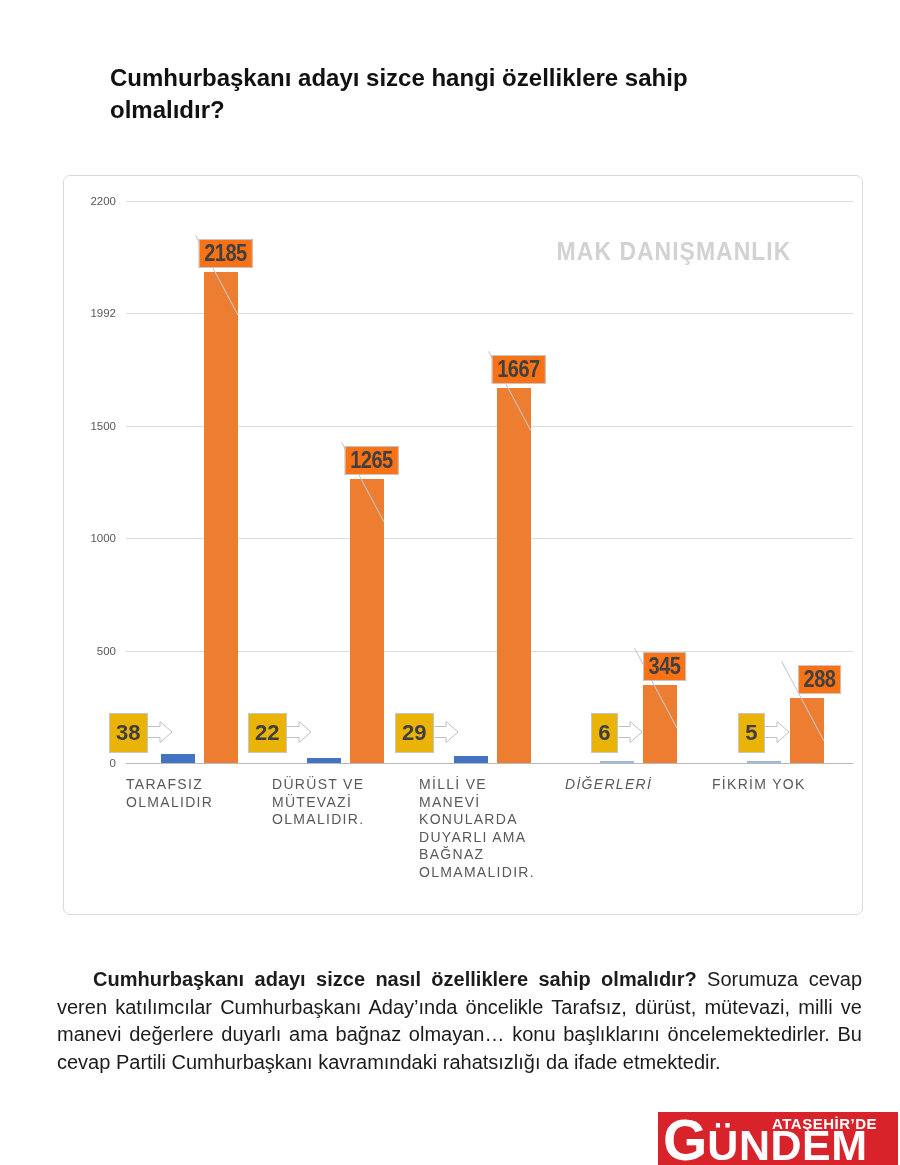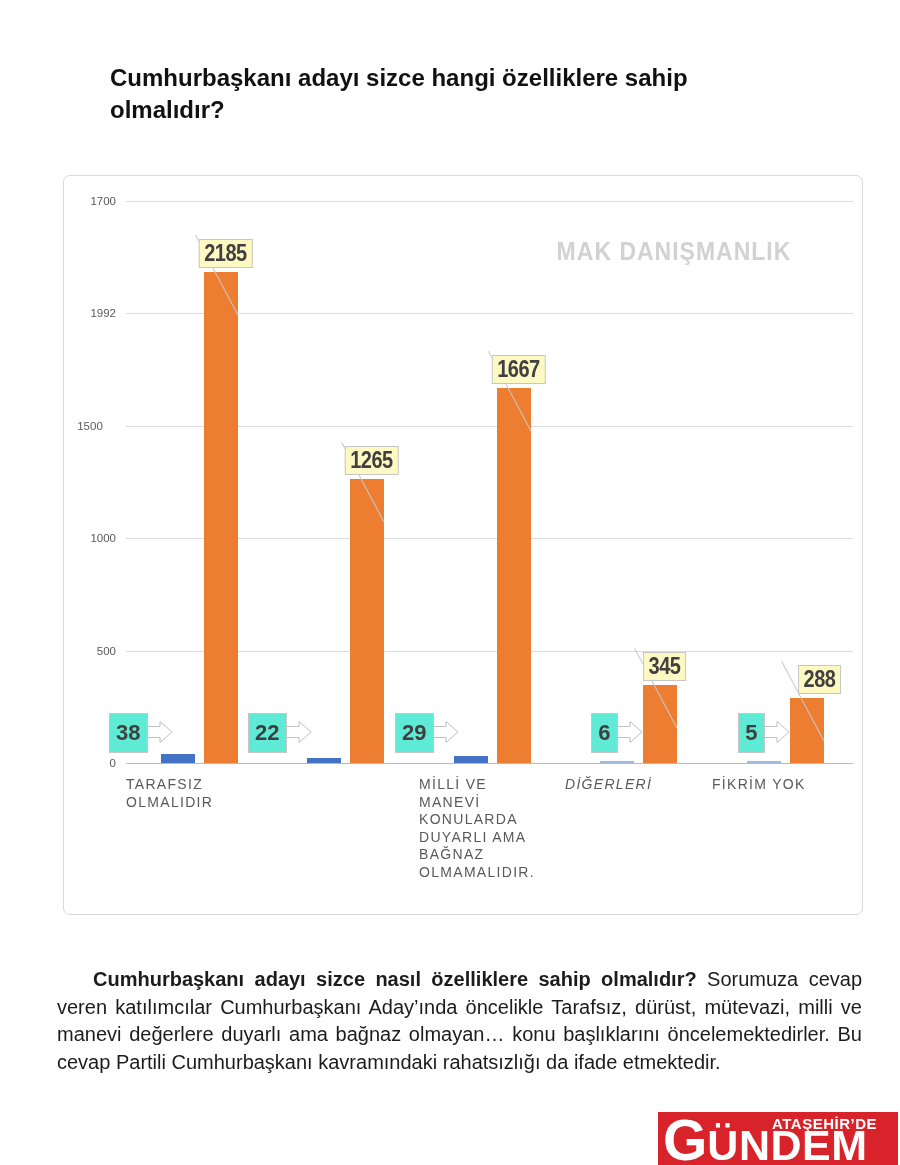--- a/index.html
+++ b/index.html
@@ -9,26 +9,26 @@
          font-size:24px;line-height:32px;font-weight:bold;color:#111;}
   .chart-frame{position:absolute;left:63px;top:175px;width:798px;height:738px;
                border:1px solid #d9d9d9;border-radius:7px;background:#fff;}
   .gridline{position:absolute;height:1px;background:#dcdcdc;z-index:0;}
   .gridline.axis{background:#b9b9b9;}
   .y-tick{position:absolute;left:0;width:52px;text-align:right;font-size:11.5px;
           color:#595959;z-index:1;}
   .bar{position:absolute;z-index:2;}
   .leader{position:absolute;width:90px;height:1px;background:#c9c9c9;
           transform:rotate(62deg);transform-origin:0 0;z-index:3;}
-  .val-box{position:absolute;transform:translateX(-50%);background:#fef9c3;
+  .val-box{position:absolute;transform:translateX(-50%);background:#f97316;
            border:1px solid #c6c6c6;height:27px;line-height:26px;padding:0 5px;
            z-index:4;white-space:nowrap;}
   .val-box span{display:inline-block;font-size:20px;font-weight:bold;color:#404040;
                 letter-spacing:-0.5px;transform:scaleY(1.2);}
-  .pct-box{position:absolute;top:537px;background:#5eead4;border:1px solid #c6c6c6;
+  .pct-box{position:absolute;top:537px;background:#eab308;border:1px solid #c6c6c6;
            height:38px;line-height:37px;padding:0 6px;text-align:center;
            font-size:22px;font-weight:bold;color:#3f3f3f;z-index:4;white-space:nowrap;}
   .arrow{position:absolute;z-index:3;}
   .cat-label{position:absolute;top:600px;width:146px;text-align:left;
              font-size:14px;line-height:17.5px;color:#595959;letter-spacing:1.3px;
              white-space:pre-line;z-index:1;}
   .watermark{position:absolute;left:430px;top:62px;width:360px;text-align:center;
              font-size:23px;font-weight:bold;color:#d2d2d2;letter-spacing:1px;
              transform:scaleY(1.12);z-index:0;}
   .para{position:absolute;top:946px;left:57px;width:805px;font-size:20px;
@@ -51,43 +51,46 @@
   <div class="chart-frame">
     <div class="watermark">MAK DANIŞMANLIK</div>
     <div id="plot"></div>
   <div class="gridline axis" style="left: 62px; top: 587px; width: 727px;"></div>
       <div class="y-tick" style="top: 581px;">0</div>
       <div class="gridline" style="left: 62px; top: 474.6px; width: 727px;"></div>
       <div class="y-tick" style="top: 468.6px;">500</div>
       <div class="gridline" style="left: 62px; top: 362.2px; width: 727px;"></div>
       <div class="y-tick" style="top: 356.2px; text-align: right;">1000</div>
       <div class="gridline" style="left: 62px; top: 249.8px; width: 727px;"></div>
-      <div class="y-tick" style="top: 243.8px; text-align: center;">1500</div>
+      <div class="y-tick" style="top: 243.8px;">1500</div>
       <div class="gridline" style="left: 62px; top: 137.4px; width: 727px;"></div>
       <div class="y-tick" style="top: 131.4px;">1992</div>
       <div class="gridline" style="left: 62px; top: 25px; width: 727px;"></div>
-      <div class="y-tick" style="top: 19px;">1700</div>
+      <div class="y-tick" style="top: 19px;">2200</div>
       <div class="bar" style="left: 96.5px; top: 578px; width: 34px; height: 9px; background: rgb(68, 114, 196);"></div>
       <div class="bar" style="left: 139.5px; top: 96px; width: 34px; height: 491px; background: rgb(237, 125, 49);"></div>
       <div class="leader" style="left: 131.5px; top: 59px;"></div>
       <div class="val-box" style="left: 161.5px; top: 63px;"><span>2185</span></div>
       <div class="pct-box" style="right: 714.5px;">38</div>
       <div class="arrow" style="left: 82.5px; top: 545px; width: 26px; height: 22px;"><svg width="26" height="22" viewBox="0 0 26 22">
           <polygon points="0,5.5 13,5.5 13,0.5 25,11 13,21.5 13,16.5 0,16.5" fill="#ffffff" stroke="#c0c0c0" stroke-width="1"></polygon>
         </svg></div>
       <div class="cat-label" style="left: 62px;">TARAFSIZ
 OLMALIDIR</div>
       <div class="bar" style="left: 242.5px; top: 582px; width: 34px; height: 5px; background: rgb(68, 114, 196);"></div>
       <div class="bar" style="left: 285.5px; top: 303px; width: 34px; height: 284px; background: rgb(237, 125, 49);"></div>
       <div class="leader" style="left: 277.5px; top: 266px;"></div>
       <div class="val-box" style="left: 307.5px; top: 270px;"><span>1265</span></div>
       <div class="pct-box" style="right: 575.5px;">22</div>
       <div class="arrow" style="left: 221.5px; top: 545px; width: 26px; height: 22px;"><svg width="26" height="22" viewBox="0 0 26 22">
           <polygon points="0,5.5 13,5.5 13,0.5 25,11 13,21.5 13,16.5 0,16.5" fill="#ffffff" stroke="#c0c0c0" stroke-width="1"></polygon>
         </svg></div>
+      <div class="cat-label" style="left: 208px;">DÜRÜST VE
+MÜTEVAZİ
+OLMALIDIR.</div>
       <div class="bar" style="left: 389.5px; top: 580px; width: 34px; height: 7px; background: rgb(68, 114, 196);"></div>
       <div class="bar" style="left: 432.5px; top: 212px; width: 34px; height: 375px; background: rgb(237, 125, 49);"></div>
       <div class="leader" style="left: 424.5px; top: 175px;"></div>
       <div class="val-box" style="left: 454.5px; top: 179px;"><span>1667</span></div>
       <div class="pct-box" style="right: 428.5px;">29</div>
       <div class="arrow" style="left: 368.5px; top: 545px; width: 26px; height: 22px;"><svg width="26" height="22" viewBox="0 0 26 22">
           <polygon points="0,5.5 13,5.5 13,0.5 25,11 13,21.5 13,16.5 0,16.5" fill="#ffffff" stroke="#c0c0c0" stroke-width="1"></polygon>
         </svg></div>
       <div class="cat-label" style="left: 355px;">MİLLİ VE
 MANEVİ

